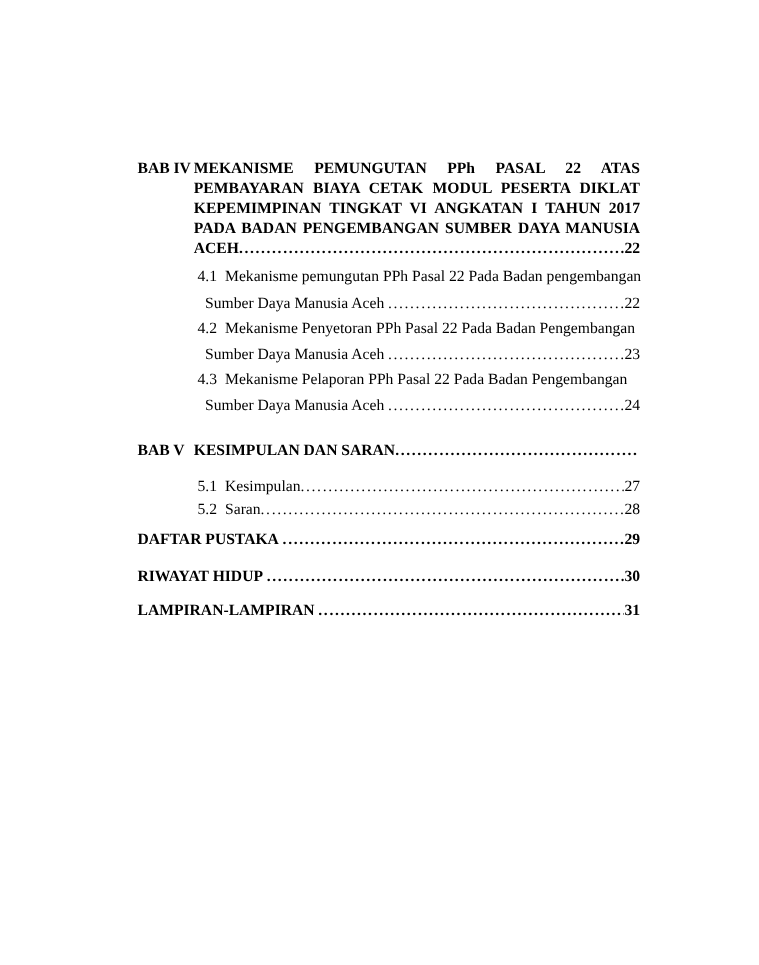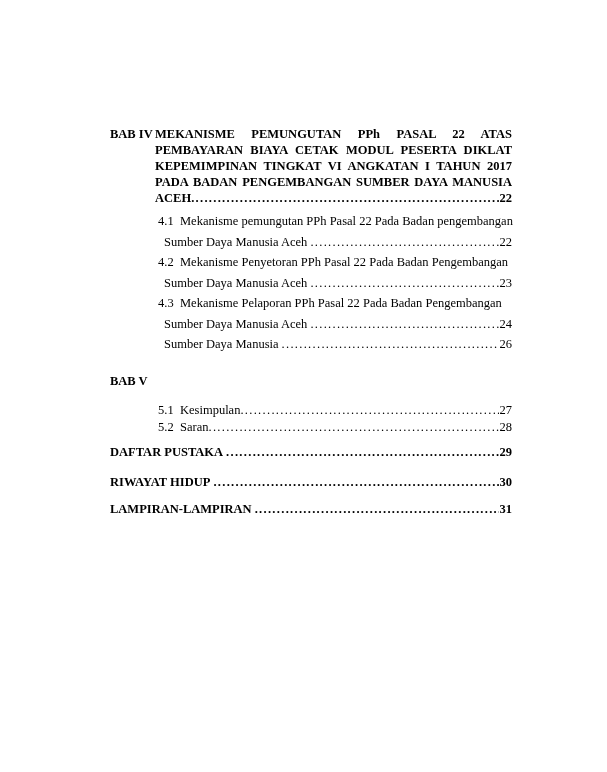--- a/index.html
+++ b/index.html
@@ -190,32 +190,34 @@
             <span class="si-num">4.3</span>
             <span class="si-text">Mekanisme Pelaporan PPh Pasal 22 Pada Badan Pengembangan</span>
           </div>
           <div class="si-line2">
             <span class="dl-text">Sumber Daya Manusia Aceh</span>
             <span class="leader"></span>
             <span class="pagenum">24</span>
           </div>
         </div>
         <div>
-          <div class="si-line2">
-            <span class="dl-text">Sumber Daya Manusia</span>
-            <span class="leader"></span>
-            <span class="pagenum">26</span>
-          </div>
         </div>
       </div>
     </div>
 
     <div class="bab5">
       <div class="chapter-row">
         <span class="chapter-label">BAB V</span>
+        <div class="chapter-title">
+          <div class="dotline">
+            <span class="dl-text">KESIMPULAN DAN SARAN</span>
+            <span class="leader"></span>
+            <span class="pagenum"></span>
+          </div>
+        </div>
       </div>
 
       <div class="sub-list-5">
         <div class="si-single">
           <span class="si-num">5.1</span>
           <span class="dl-text">Kesimpulan</span>
           <span class="leader"></span>
           <span class="pagenum">27</span>
         </div>
         <div class="si-single">

